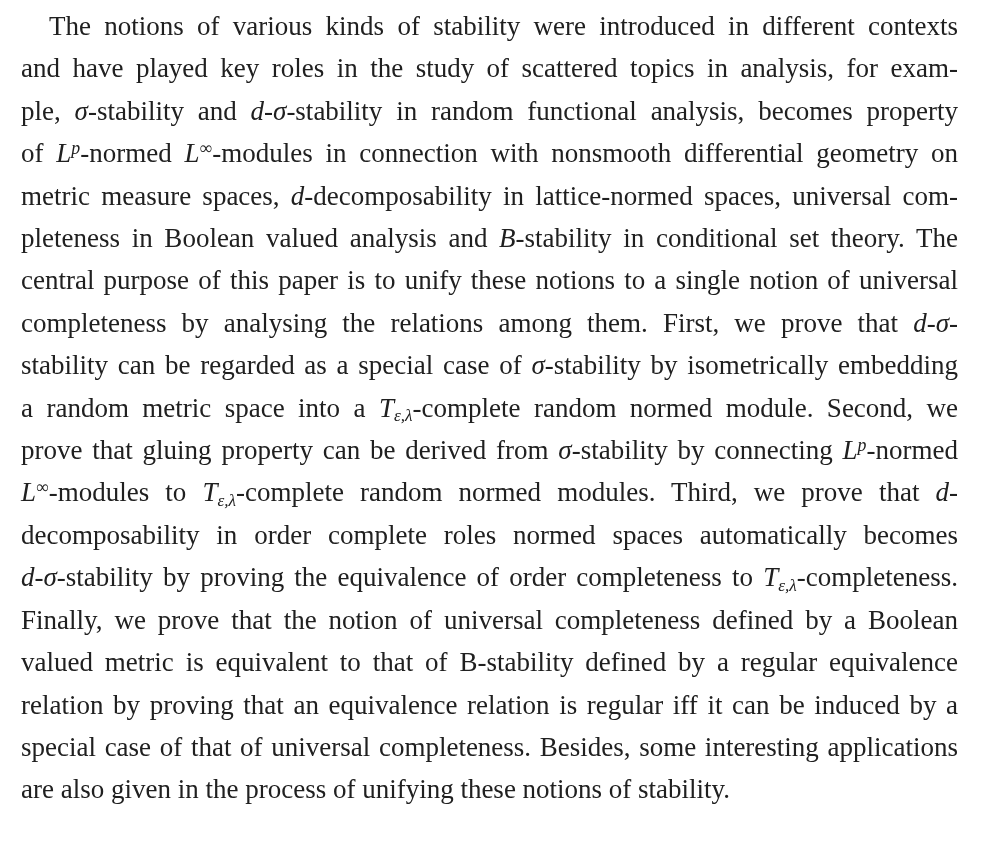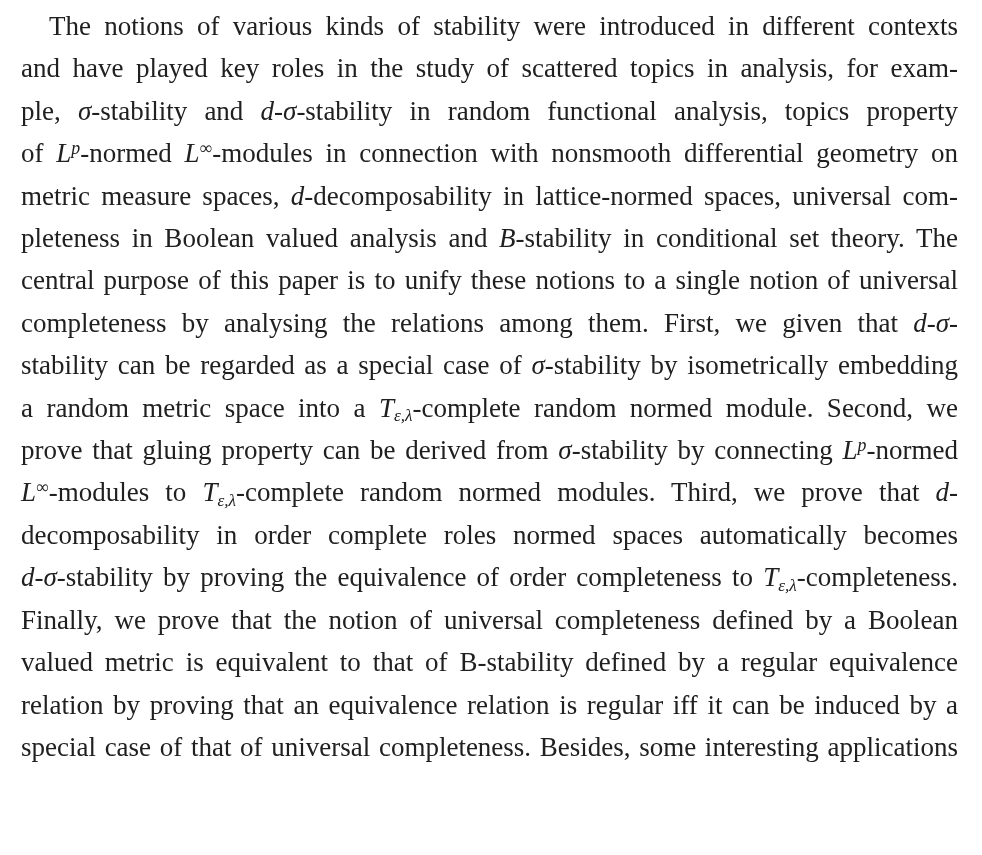--- a/index.html
+++ b/index.html
@@ -50,30 +50,31 @@
     line-height: 0;
   }
 </style>
 </head>
 <body>
 
 <div class="page">
   <div id="abstract">
       <div class="line indented"><span>The notions of various kinds of stability were introduced in different contexts</span></div>
       <div class="line"><span>and have played key roles in the study of scattered topics in analysis, for exam-</span></div>
-      <div class="line"><span>ple, </span><span class="it">σ</span><span>-stability and </span><span class="it">d</span><span>-</span><span class="it">σ</span><span>-stability in random functional analysis, topics property</span></div>
+      <div class="line"><span>ple, </span><span class="it">σ</span><span>-stability and </span><span class="it">d</span><span>-</span><span class="it">σ</span><span>-stability in random functional analysis, becomes property</span></div>
       <div class="line"><span>of </span><span class="it">L</span><span class="sup it">p</span><span>-normed </span><span class="it">L</span><span class="sup">∞</span><span>-modules in connection with nonsmooth differential geometry on</span></div>
       <div class="line"><span>metric measure spaces, </span><span class="it">d</span><span>-decomposability in lattice-normed spaces, universal com-</span></div>
       <div class="line"><span>pleteness in Boolean valued analysis and </span><span class="it">B</span><span>-stability in conditional set theory. The</span></div>
       <div class="line"><span>central purpose of this paper is to unify these notions to a single notion of universal</span></div>
-      <div class="line"><span>completeness by analysing the relations among them. First, we given that </span><span class="it">d</span><span>-</span><span class="it">σ</span><span>-</span></div>
+      <div class="line"><span>completeness by analysing the relations among them. First, we prove that </span><span class="it">d</span><span>-</span><span class="it">σ</span><span>-</span></div>
       <div class="line"><span>stability can be regarded as a special case of </span><span class="it">σ</span><span>-stability by isometrically embedding</span></div>
       <div class="line"><span>a random metric space into a </span><span class="cal">T</span><span class="sub it">ε,λ</span><span>-complete random normed module. Second, we</span></div>
       <div class="line"><span>prove that gluing property can be derived from </span><span class="it">σ</span><span>-stability by connecting </span><span class="it">L</span><span class="sup it">p</span><span>-normed</span></div>
       <div class="line"><span class="it">L</span><span class="sup">∞</span><span>-modules to </span><span class="cal">T</span><span class="sub it">ε,λ</span><span>-complete random normed modules. Third, we prove that </span><span class="it">d</span><span>-</span></div>
       <div class="line"><span>decomposability in order complete roles normed spaces automatically becomes</span></div>
       <div class="line"><span class="it">d</span><span>-</span><span class="it">σ</span><span>-stability by proving the equivalence of order completeness to </span><span class="cal">T</span><span class="sub it">ε,λ</span><span>-completeness.</span></div>
       <div class="line"><span>Finally, we prove that the notion of universal completeness defined by a Boolean</span></div>
       <div class="line"><span>valued metric is equivalent to that of B-stability defined by a regular equivalence</span></div>
       <div class="line"><span>relation by proving that an equivalence relation is regular iff it can be induced by a</span></div>
       <div class="line"><span>special case of that of universal completeness. Besides, some interesting applications</span></div>
+      <div class="line no-justify-last"><span>are also given in the process of unifying these notions of stability.</span></div>
     </div>
 </div>
 
 </body></html>

